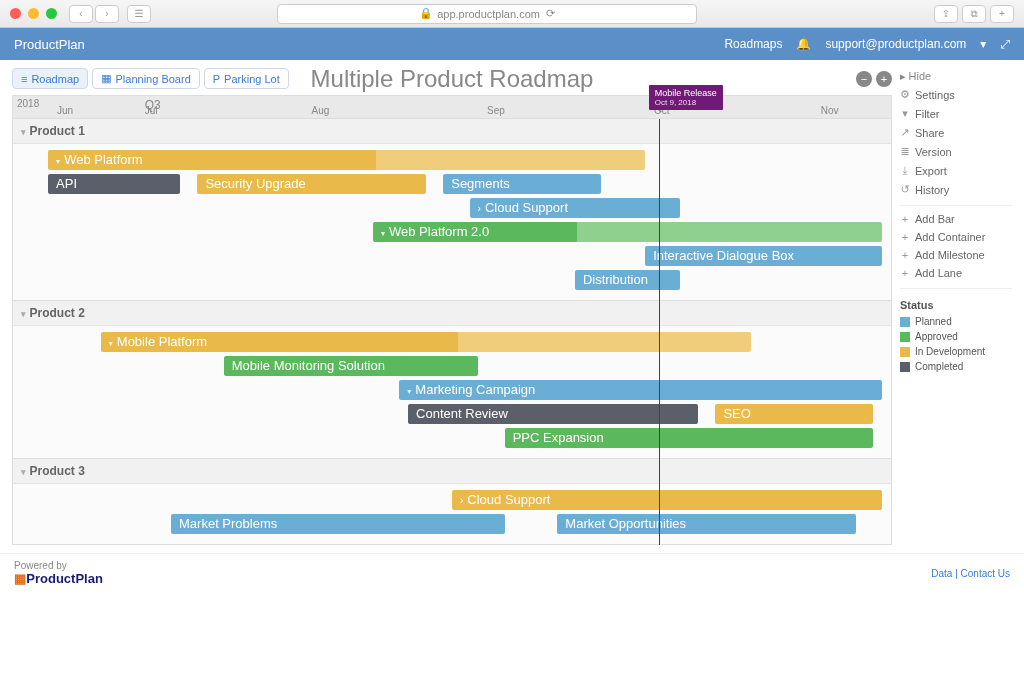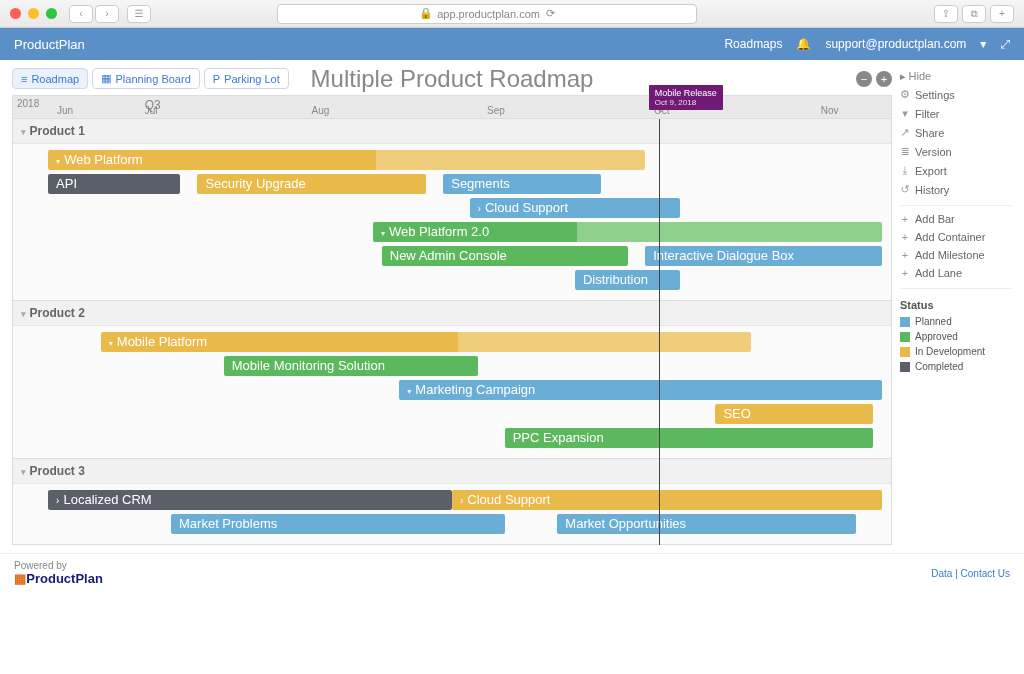--- a/index.html
+++ b/index.html
@@ -152,53 +152,52 @@
               <div class="bar c-yellow" style="left: 21%; width: 26%;">Security Upgrade</div>
               <div class="bar c-blue" style="left: 49%; width: 18%;">Segments</div>
             </div>
             <div class="bar-row">
               <div class="bar c-blue collapsed" style="left: 52%; width: 24%;">Cloud Support</div>
             </div>
             <div class="bar-row">
               <div class="bar c-green container-bar" style="left: 41%; width: 58%;">Web Platform 2.0</div>
             </div>
             <div class="bar-row">
-              <div class="bar c-green" style="left: 42%; width: 28%;">New Admin Console</div>
               <div class="bar c-blue" style="left: 72%; width: 27%;">Interactive Dialogue Box</div>
             </div>
             <div class="bar-row">
               <div class="bar c-blue" style="left: 64%; width: 12%;">Distribution</div>
             </div>
           </div>
         </div>
         <div class="lane-wrap">
           <div class="lane-header">Product 2</div>
           <div class="lane-body">
             <div class="bar-row">
               <div class="bar c-yellow container-bar" style="left: 10%; width: 74%;">Mobile Platform</div>
             </div>
             <div class="bar-row">
               <div class="bar c-green" style="left: 24%; width: 29%;">Mobile Monitoring Solution</div>
             </div>
             <div class="bar-row">
               <div class="bar c-blue container-bar" style="left: 44%; width: 55%;">Marketing Campaign</div>
             </div>
             <div class="bar-row">
+              <div class="bar c-dark" style="left: 45%; width: 33%;">Content Review</div>
               <div class="bar c-yellow" style="left: 80%; width: 18%;">SEO</div>
             </div>
             <div class="bar-row">
               <div class="bar c-green" style="left: 56%; width: 42%;">PPC Expansion</div>
             </div>
           </div>
         </div>
         <div class="lane-wrap">
           <div class="lane-header">Product 3</div>
           <div class="lane-body">
             <div class="bar-row">
-              <div class="bar c-dark collapsed" style="left: 4%; width: 46%;">Localized CRM</div>
               <div class="bar c-yellow collapsed" style="left: 50%; width: 49%;">Cloud Support</div>
             </div>
             <div class="bar-row">
               <div class="bar c-blue" style="left: 18%; width: 38%;">Market Problems</div>
               <div class="bar c-blue" style="left: 62%; width: 34%;">Market Opportunities</div>
             </div>
           </div>
         </div>
       </div>
   </div>

